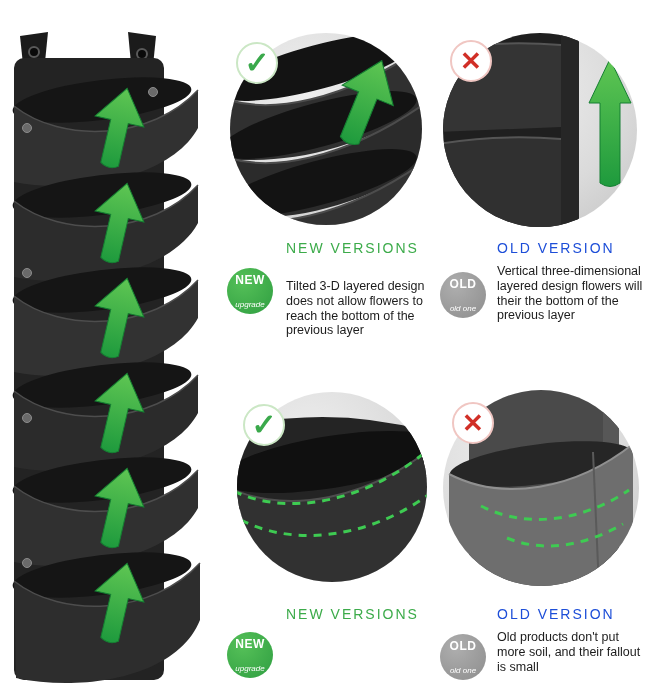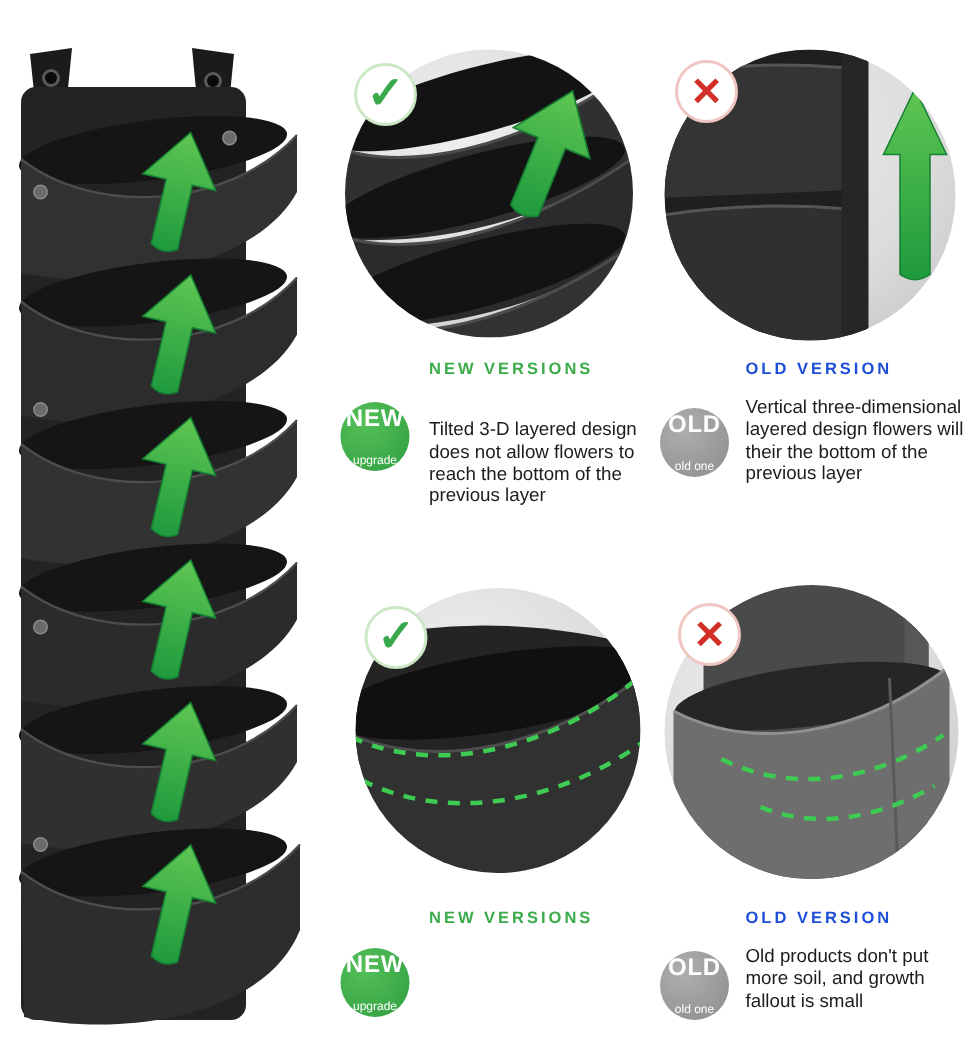--- a/index.html
+++ b/index.html
@@ -12,32 +12,32 @@
     background: radial-gradient(circle at 38% 30%, #efefef 0%, #dadada 60%, #c3c3c3 100%);
   }
   .photo-circle svg { display:block; width:100%; height:100%; }
   .mark {
     position:absolute; width:42px; height:42px; border-radius:50%; background:#fff;
     display:flex; align-items:center; justify-content:center;
     font-weight:bold; line-height:1;
   }
   .mark-check { color:#3aa94b; border:2px solid #cbe7c5; font-size:30px; }
   .mark-cross { color:#d12f27; border:2px solid #f0c6c2; font-size:26px; }
-  .heading { position:absolute; font-size:11px; font-weight:700; letter-spacing:2px; white-space:nowrap; }
+  .heading { position:absolute; font-size:14px; font-weight:400; letter-spacing:2px; white-space:nowrap; }
   .heading-new { color:#3cab4a; }
   .heading-old { color:#1d4ed8; }
   .badge {
     position:absolute; width:46px; height:46px; border-radius:50%;
     display:flex; flex-direction:column; align-items:center; justify-content:center;
     color:#ffffff; text-align:center;
   }
   .badge-new { background: radial-gradient(circle at 35% 30%, #55c058, #2f9e41); }
   .badge-old { background: radial-gradient(circle at 35% 30%, #aeaeae, #8d8d8d); }
-  .badge .b1 { font-size:16px; font-weight:700; letter-spacing:0.5px; }
-  .badge .b2 { font-size:8px; margin-top:13px; }
+  .badge .b1 { font-size:12px; font-weight:700; letter-spacing:0.5px; }
+  .badge .b2 { font-size:8px; margin-top:13px;font-style:italic; }
   .para { position:absolute; font-size:12.5px; line-height:1.18; color:#1c1c1c; }
 </style>
 </head>
 <body>
 
 <div class="stage">
 
   <div class="abs" style="left:2px; top:28px; width:212px; height:668px;">
     <svg viewBox="0 0 212 668" width="212" height="668">
       <defs>
@@ -214,15 +214,15 @@
   <div class="badge badge-new" style="left:227px; top:632px;">
     <span class="b1">NEW</span>
     <span class="b2">upgrade</span>
   </div>
 
   <div class="heading heading-old" style="left:497px; top:606px;">OLD VERSION</div>
   <div class="badge badge-old" style="left:440px; top:634px;">
     <span class="b1">OLD</span>
     <span class="b2">old one</span>
   </div>
-  <div class="para" style="left:497px; top:630px; width:148px;">Old products don't put more soil, and growth fallout is small</div>
+  <div class="para" style="left:497px; top:630px; width:148px;">Old products don't put more soil, and their fallout is small</div>
 
 </div>
 
 </body></html>

